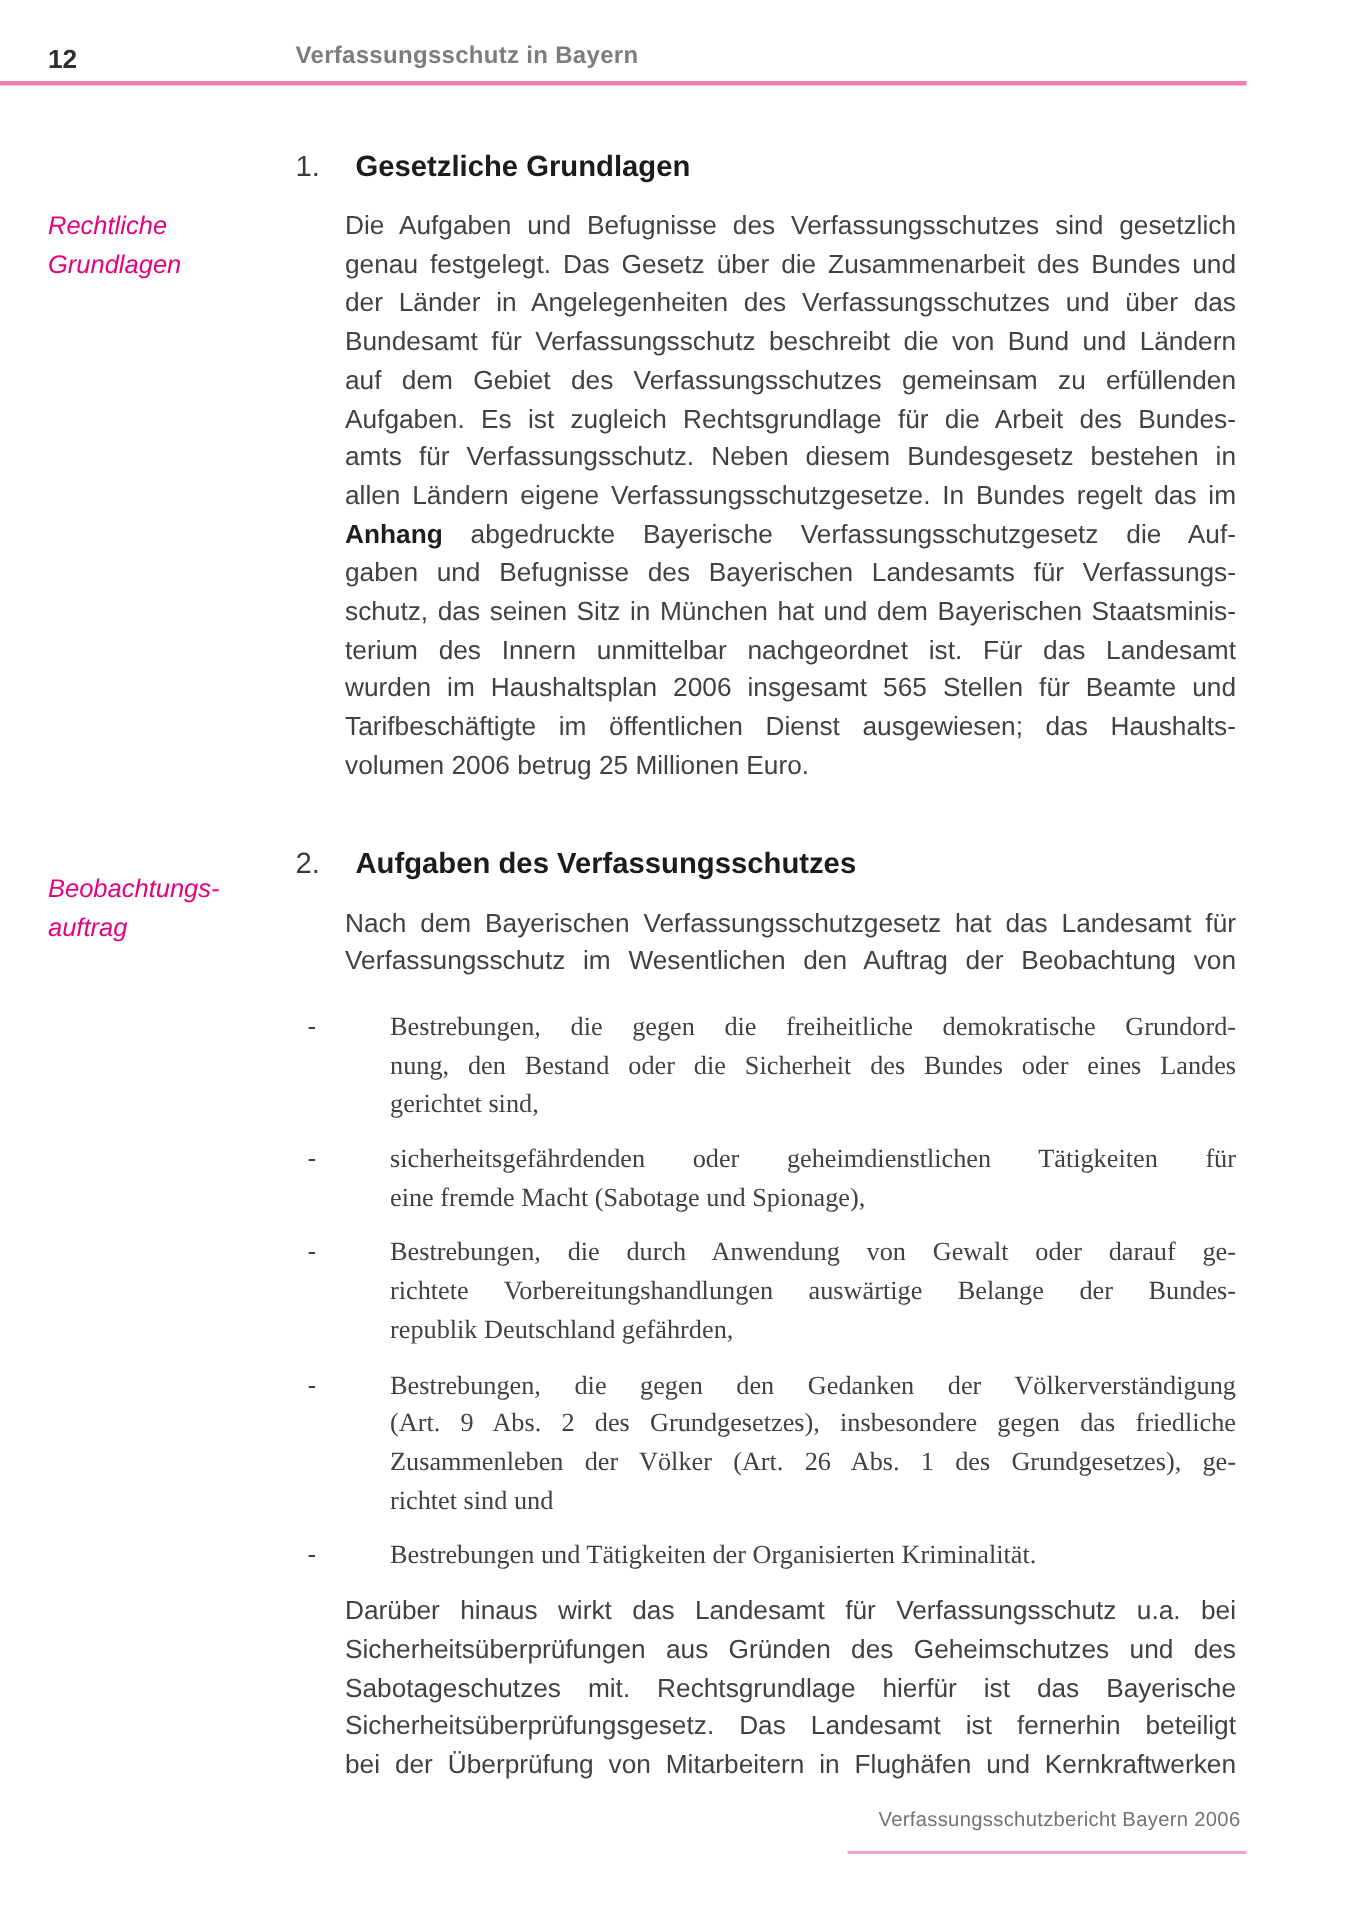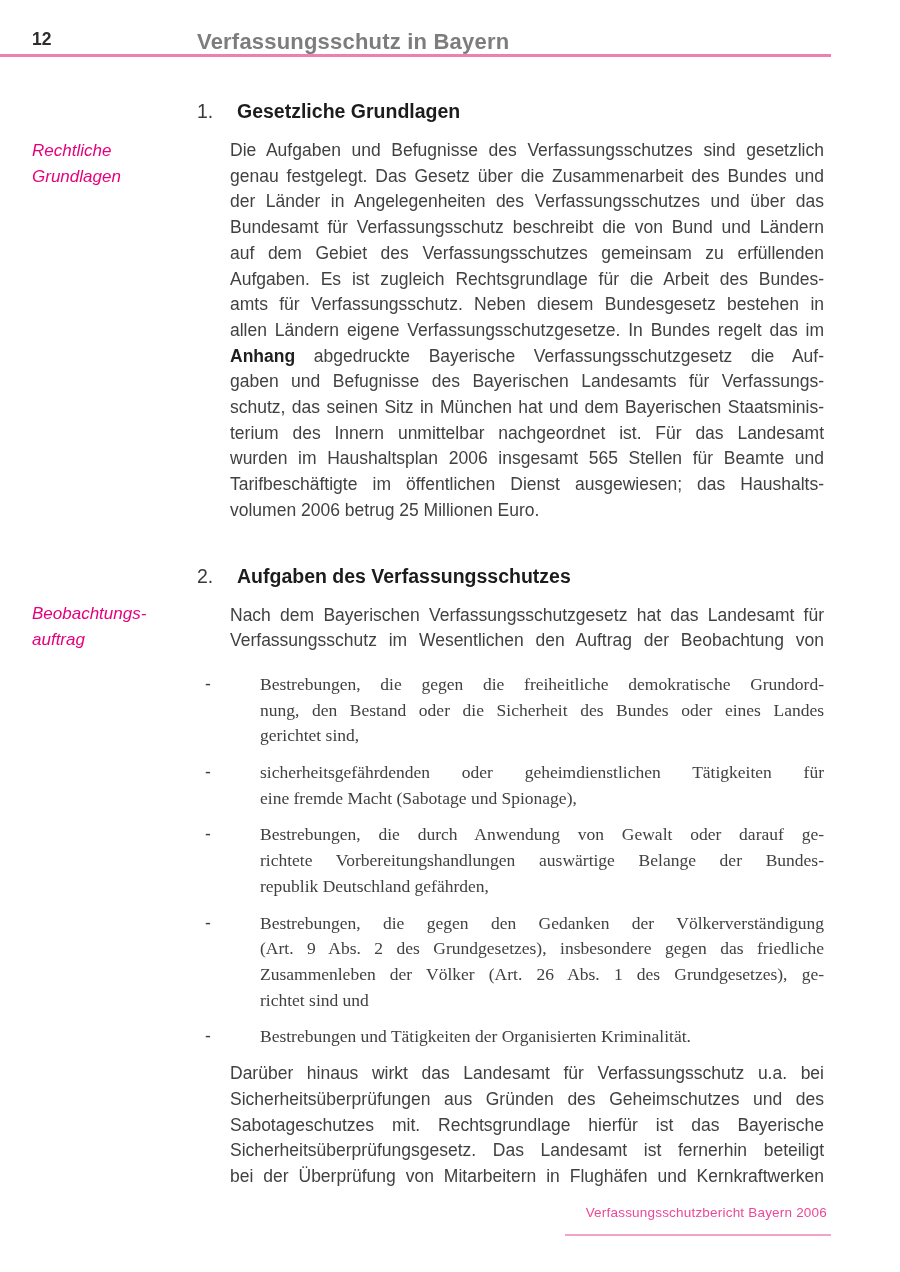--- a/index.html
+++ b/index.html
@@ -12,36 +12,36 @@
     color: #414141;
     overflow: hidden;
   }
   
   .pagenum {
     position: absolute; left: 32px; top: 29px;
     font-size: 17.5px; font-weight: bold; color: #2e2e2e;
   }
   .htitle {
     position: absolute; left: 197px; top: 29px;
-    font-size: 22px; font-weight: bold;
+    font-size: 16px; font-weight: bold;
     color: var(--header_gray, #7d7d7d); letter-spacing: 0.2px;
   }
   .hrule {
     position: absolute; left: 0; top: 54px;
     width: 831px; height: 3px;
     background: var(--rule, #ee7fb1);
   }
   
   .margin-note {
     position: absolute; left: 32px; width: 155px;
     font-style: italic; color: var(--accent, #e5007d);
     font-size: 17px; line-height: 26px;
   }
   #mn1 { top: 138px; }
-  #mn2 { top: 601px; }
+  #mn2 { top: 580px; }
   .margin-note span { display: block; }
   
   .main {
     position: absolute; left: 197px; top: 99px; width: 627px;
   }
   .sec-heading {
     display: flex; align-items: baseline;
     font-size: 19.5px; line-height: 24px; color: #1c1c1c;
     margin: 0 0 15px 0;
   }
@@ -55,21 +55,21 @@
   .intro { margin-bottom: 18px; }
   .bullet { display: flex; margin-bottom: 11px; }
   .bullet-dash {
     flex: 0 0 30px; width: 30px; box-sizing: border-box; padding-left: 8px;
     font-size: 17.5px; line-height: 25.7px; color: #414141;
   }
   .bullet-lines { flex: 1; min-width: 0; font-family: Liberation Serif, serif; }
   
   .footer-text {
     position: absolute; top: 1205px; right: 73px;
-    font-size: 13.5px; color: #ec4899; letter-spacing: 0.2px;
+    font-size: 13.5px; color: #737373; letter-spacing: 0.2px;
   }
   .frule {
     position: absolute; top: 1234px; right: 69px;
     width: 266px; height: 2px;
     background: var(--rule_light, #f2a3c8);
   }
 </style>
 </head>
 <body>
 

